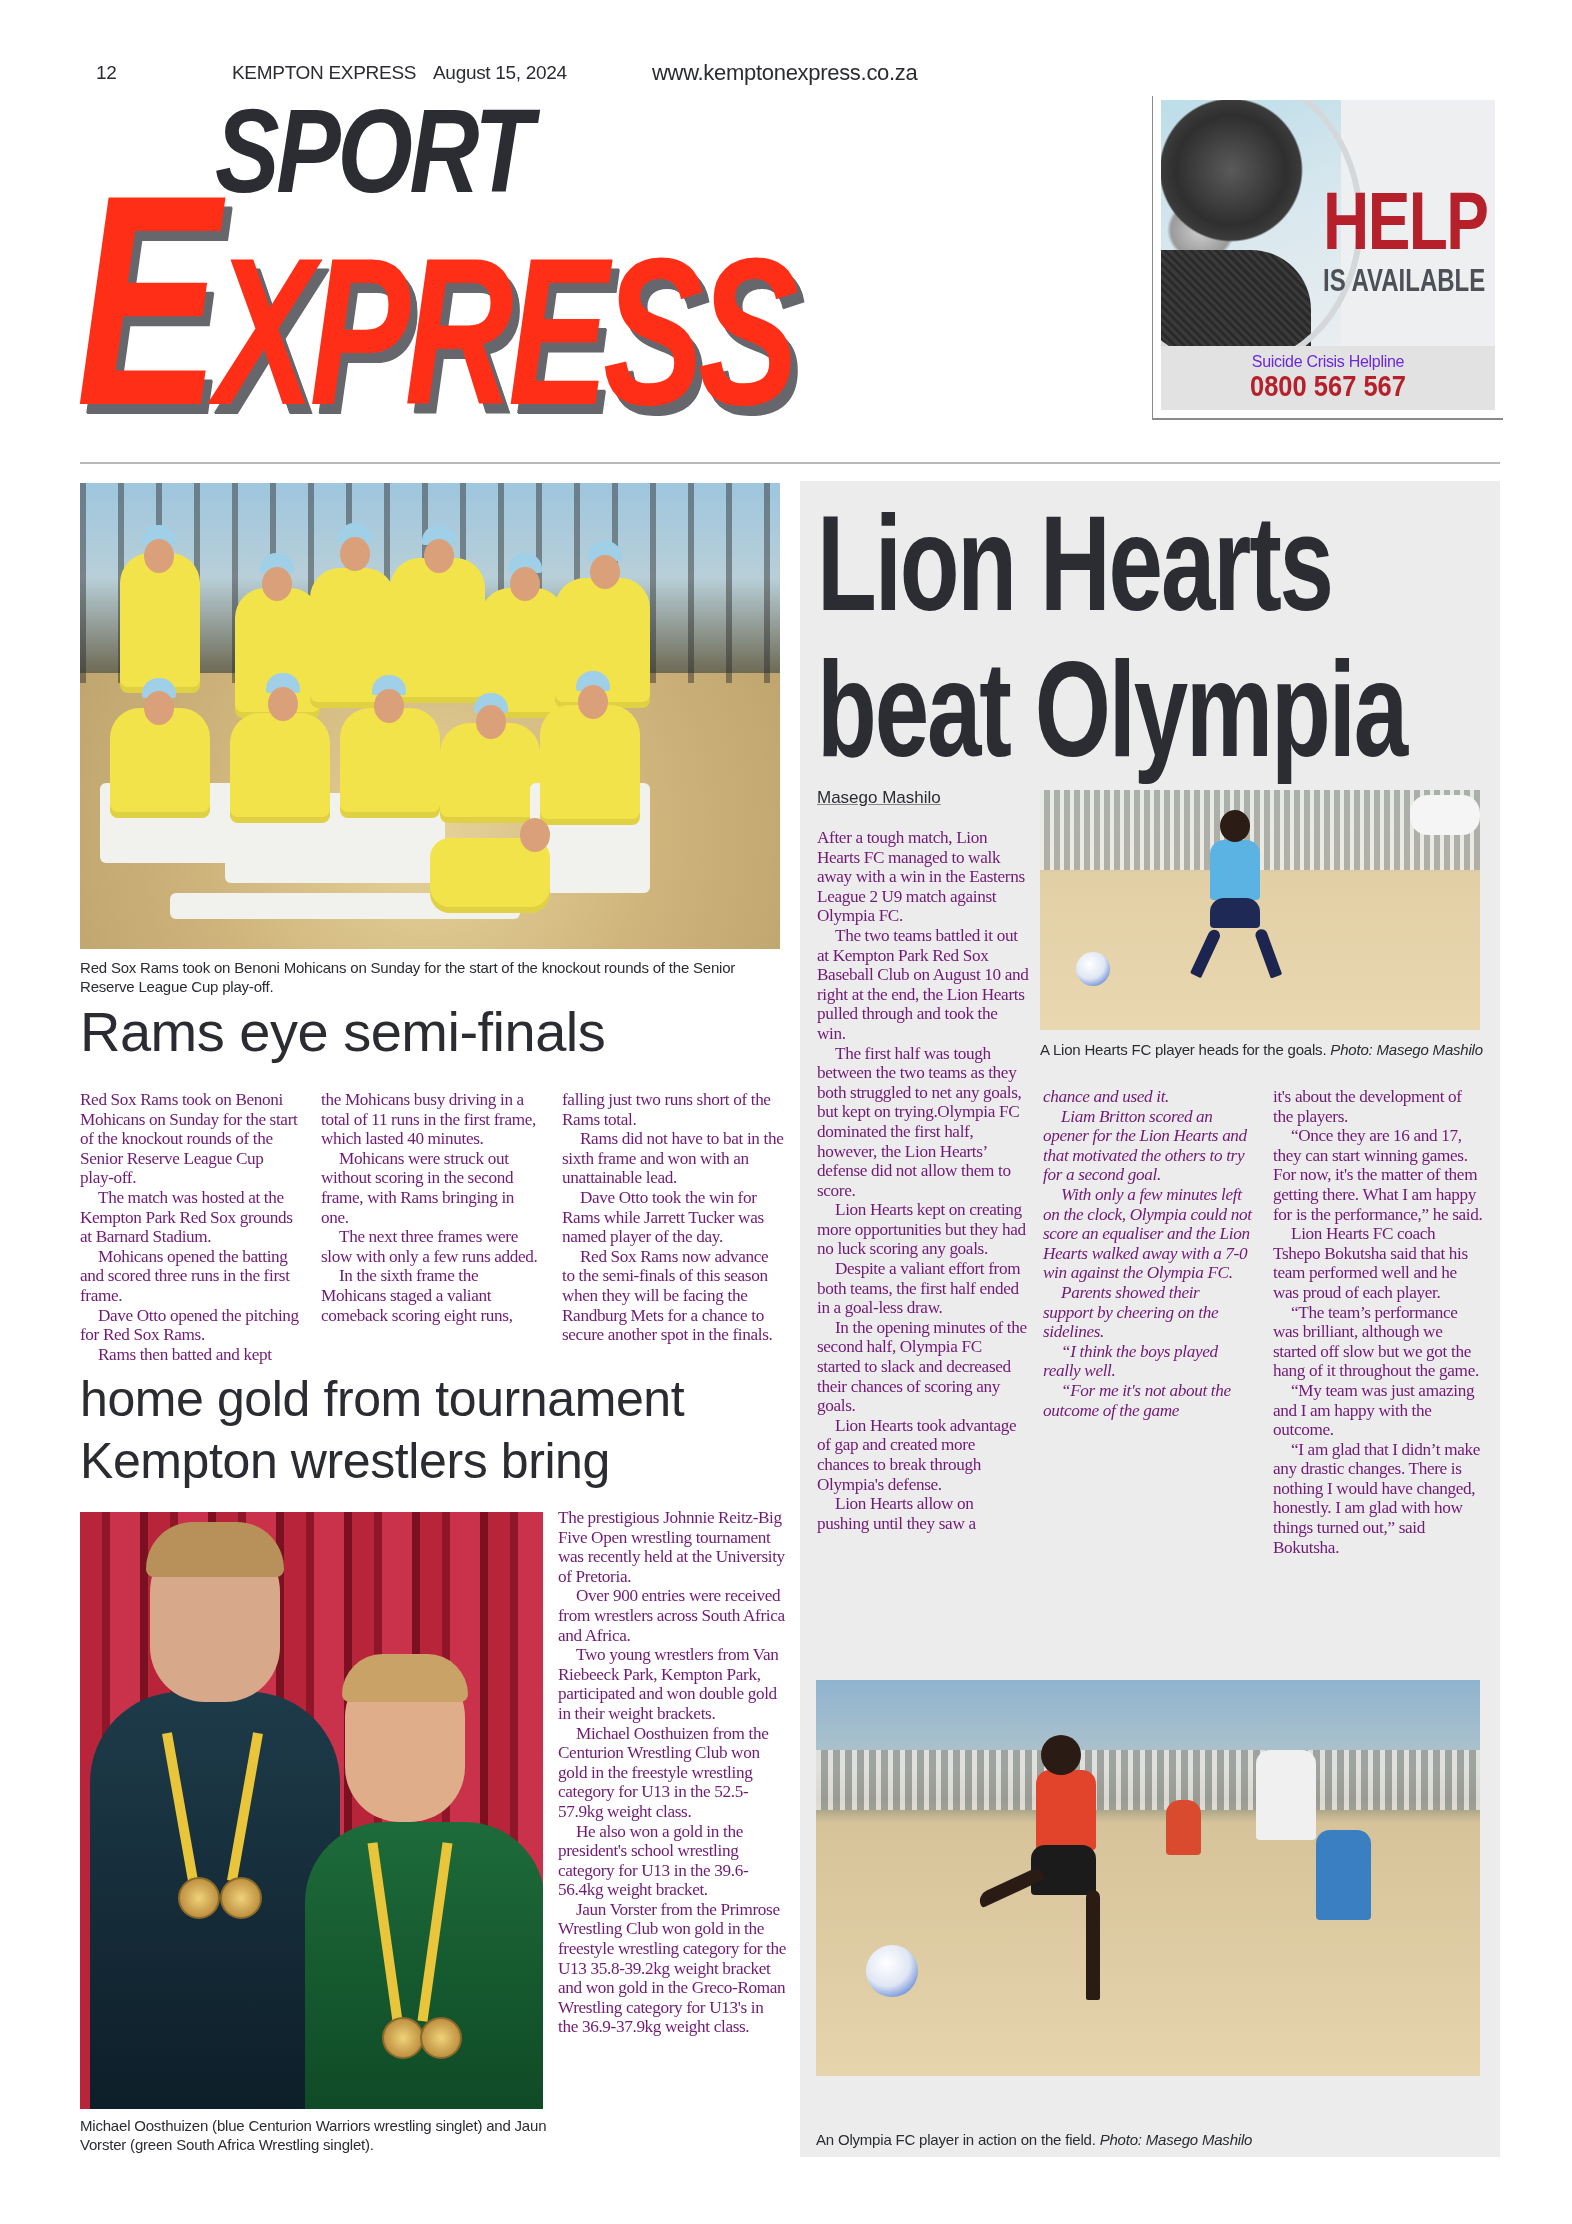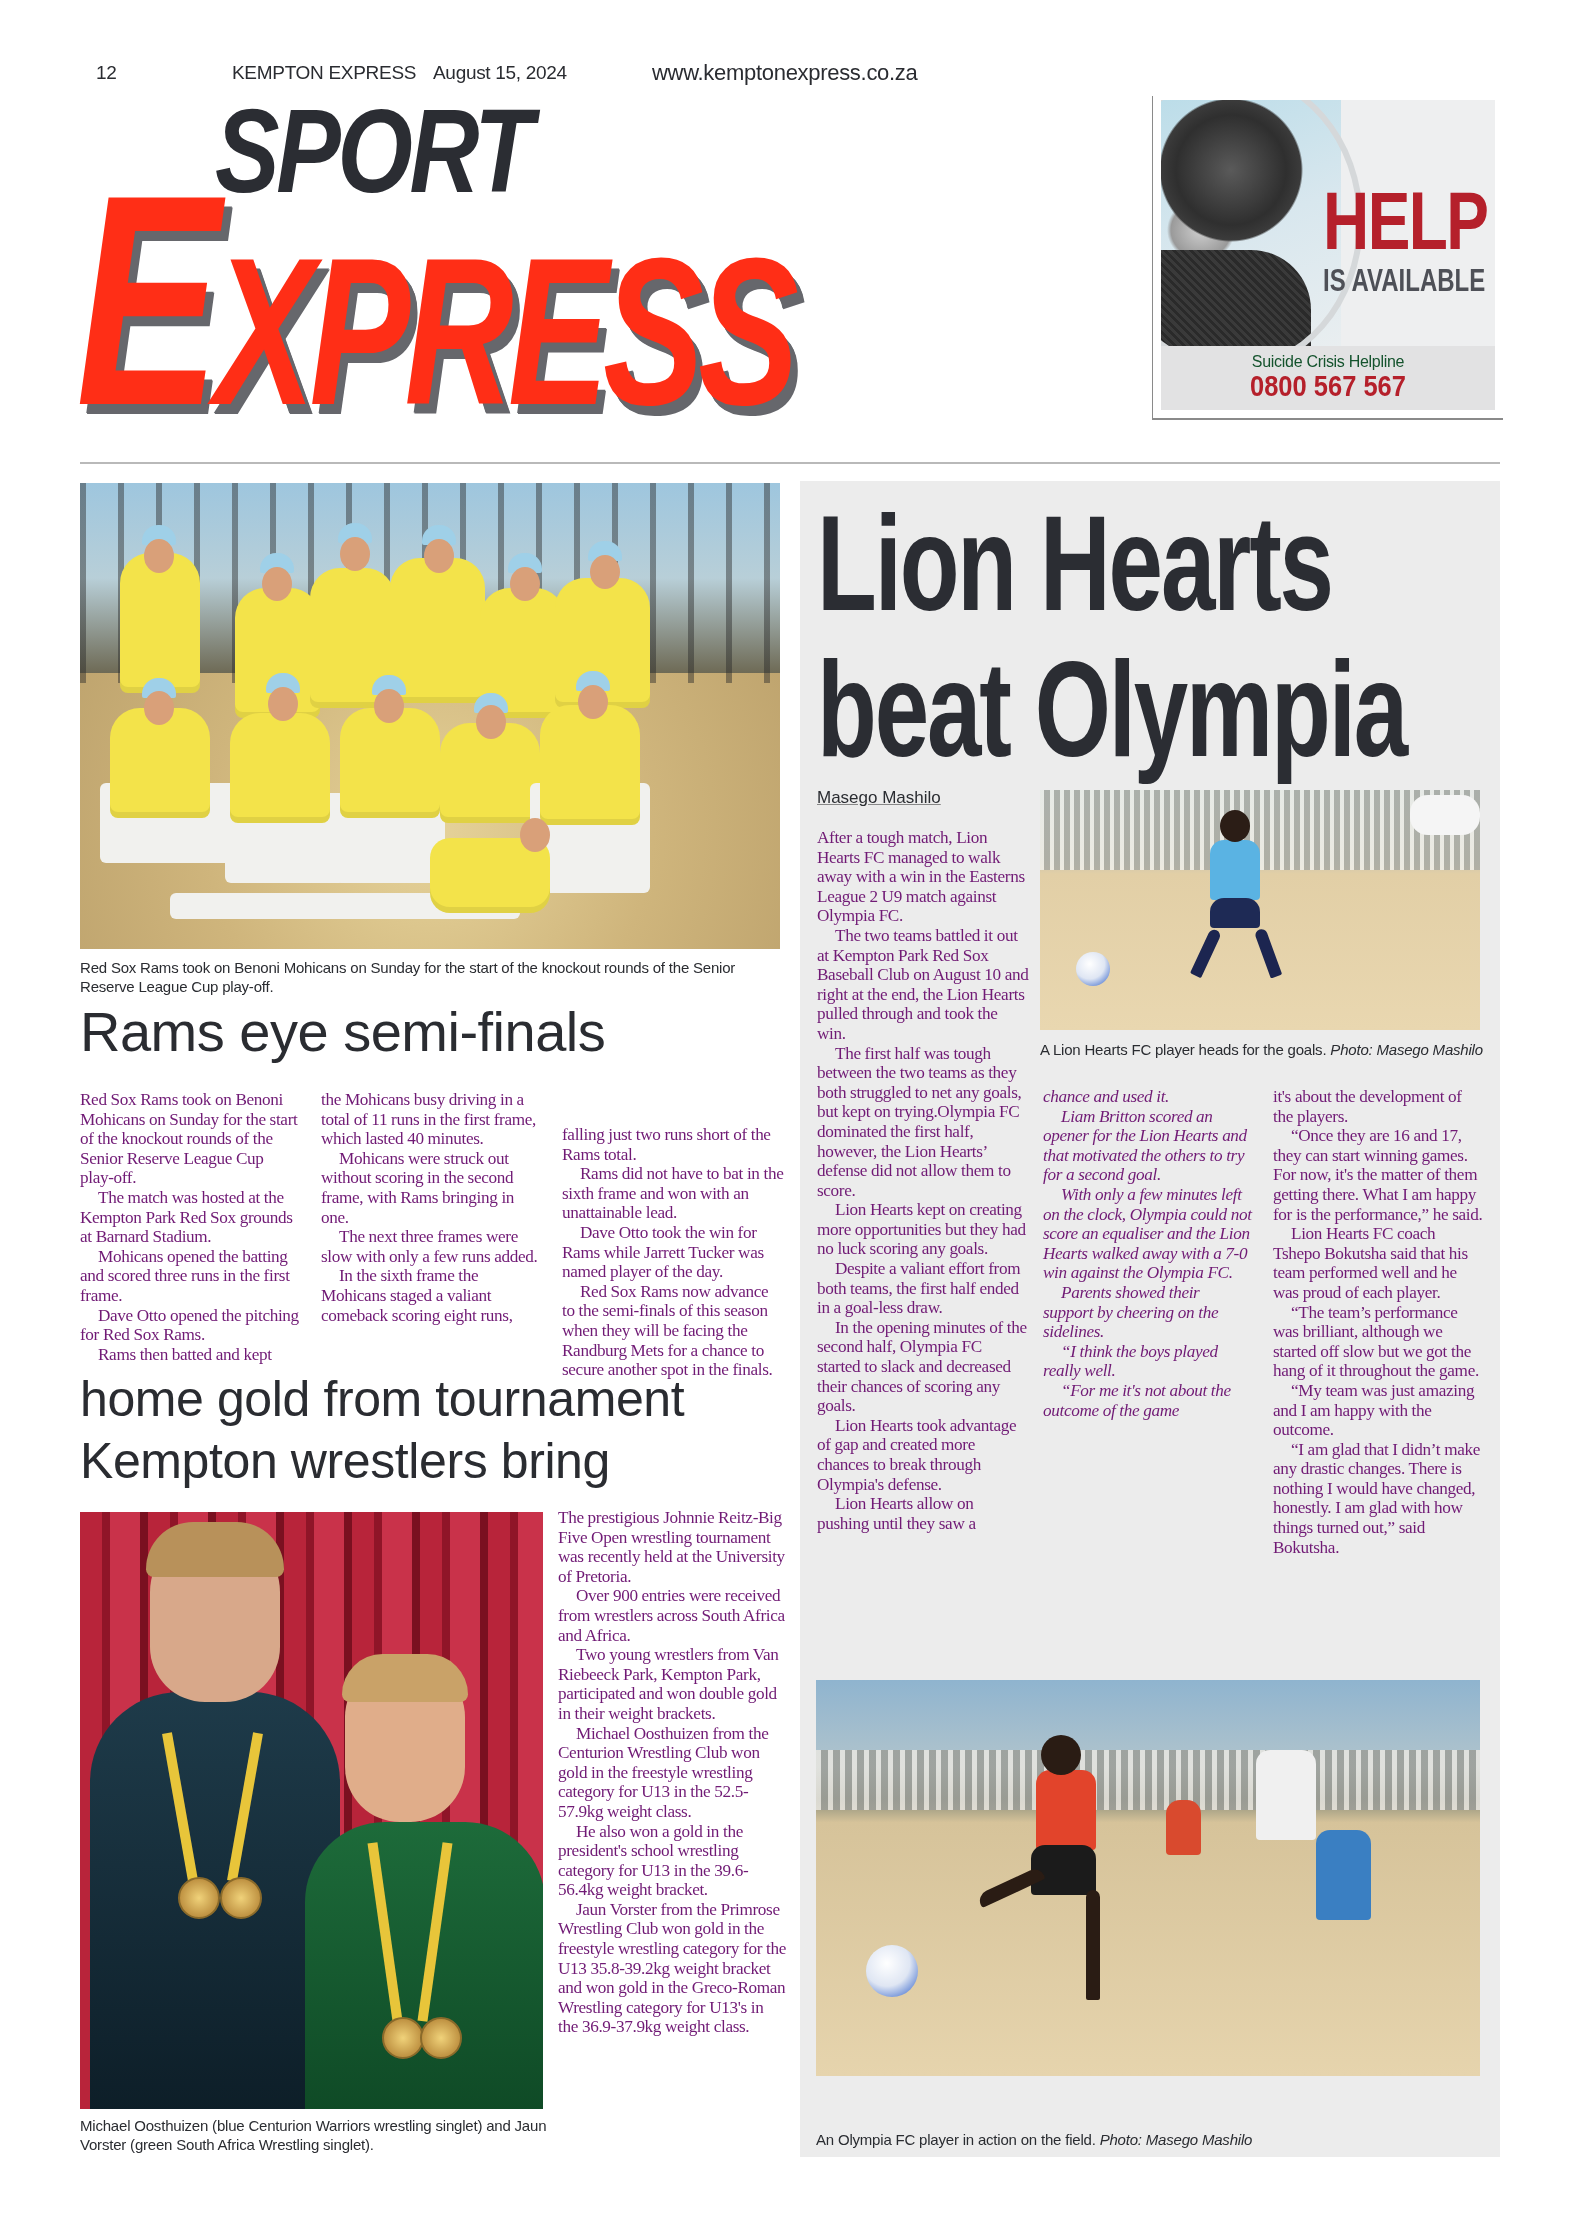--- a/index.html
+++ b/index.html
@@ -27,21 +27,21 @@
                 radial-gradient(ellipse at 40px 130px, #cfcfcf 0, #9a9a9a 30px, transparent 34px),
                 linear-gradient(160deg, #bcdde9 0%, #d8e7ee 50%, #e9eef0 100%); }
   .ad-photo::after { content: ""; position: absolute; left: 0; top: 150px; width: 150px; height: 96px;
     background: repeating-linear-gradient(45deg, #3a3a3a 0 3px, #2a2a2a 3px 6px); border-radius: 0 60px 0 0; }
   .ad-arc { position: absolute; left: -60px; top: -30px; width: 250px; height: 290px; border-radius: 50%; border: 6px solid #d5d8da; }
   .ad-help { position: absolute; left: 162px; top: 80px; font-family: "Liberation Sans", sans-serif; font-weight: 900;
     font-size: 82px; color: #b5202b; line-height: 1; transform: scaleX(0.78); transform-origin: left top; letter-spacing: -2px; }
   .ad-avail { position: absolute; left: 162px; top: 162px; font-family: "Liberation Sans", sans-serif; font-weight: 900;
     font-size: 32px; color: #4e5057; transform: scaleX(0.75); transform-origin: left top; white-space: nowrap; }
   .ad-bottom { position: absolute; left: 0; top: 246px; width: 334px; height: 64px; background: #e2e2e3; text-align: center; }
-  .ad-helpline { font-family: "Liberation Sans", sans-serif; font-size: 16px; color: #14532d; margin-top: 7px; letter-spacing: -0.3px; }
+  .ad-helpline { font-family: "Liberation Sans", sans-serif; font-size: 16px; color: #6d28d9; margin-top: 7px; letter-spacing: -0.3px; }
   .ad-phone { font-family: "Liberation Sans", sans-serif; font-weight: 700; font-size: 30px; color: #b5202b; line-height: 1; transform: scaleX(0.85); }
 
   .rule { left: 80px; top: 462px; width: 1420px; height: 2px; background: #b9b9b9; }
 
   
   .photo { overflow: hidden; }
   .ph-rams { left: 80px; top: 483px; width: 700px; height: 466px;
     background:
       radial-gradient(ellipse at 50% 75%, #e6d39a 0%, #cfb57c 45%, #b59a66 100%); }
   .ph-rams .sky { position: absolute; left: 0; top: 0; width: 100%; height: 190px;
@@ -177,21 +177,21 @@
   <p>Mohicans opened the batting and scored three runs in the first frame.</p>
   <p>Dave Otto opened the pitching for Red Sox Rams.</p>
   <p>Rams then batted and kept</p>
 </div>
 <div class="abs body-col" style="left:321px; top:1090px; width:224px;">
   <p class="first">the Mohicans busy driving in a total of 11 runs in the first frame, which lasted 40 minutes.</p>
   <p>Mohicans were struck out without scoring in the second frame, with Rams bringing in one.</p>
   <p>The next three frames were slow with only a few runs added.</p>
   <p>In the sixth frame the Mohicans staged a valiant comeback scoring eight runs,</p>
 </div>
-<div class="abs body-col" style="left:562px; top:1090px; width:222px;margin-top:35px;">
+<div class="abs body-col" style="left:562px; top:1090px; width:222px;">
   <p class="first">falling just two runs short of the Rams total.</p>
   <p>Rams did not have to bat in the sixth frame and won with an unattainable lead.</p>
   <p>Dave Otto took the win for Rams while Jarrett Tucker was named player of the day.</p>
   <p>Red Sox Rams now advance to the semi-finals of this season when they will be facing the Randburg Mets for a chance to secure another spot in the finals.</p>
 </div>
 
 <div class="abs hed-wrestle">
   <div>home gold from tournament</div>
   <div>Kempton wrestlers bring</div>
 </div>

